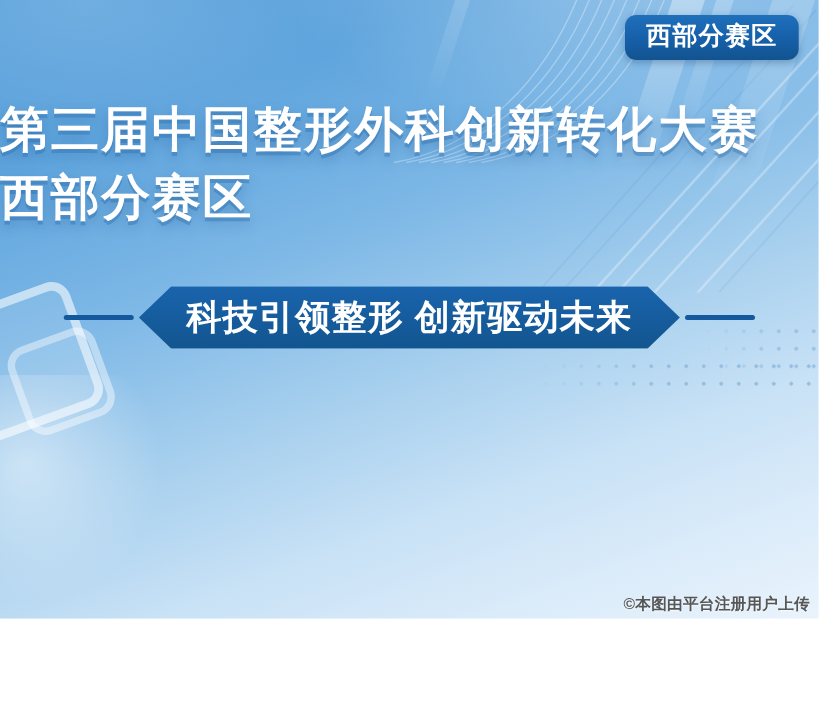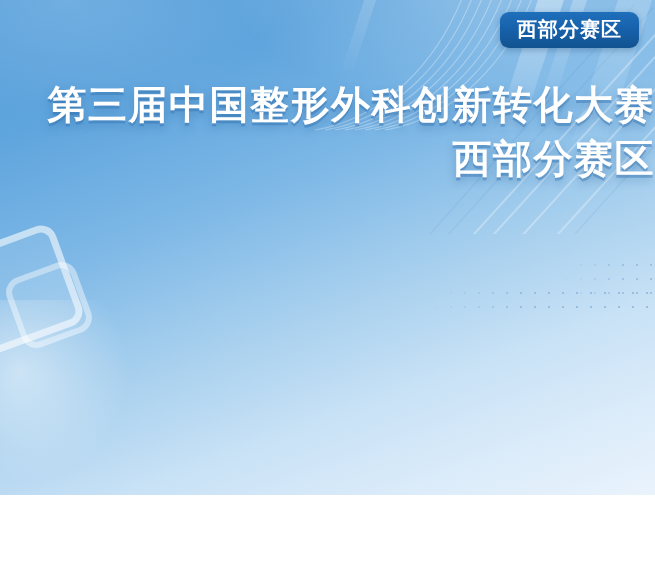--- a/index.html
+++ b/index.html
@@ -96,21 +96,21 @@
     font-weight: 700;
     letter-spacing: 1px;
     line-height: 1;
   }
 
   
   .title-wrap {
     position: absolute;
     left: 0; right: 0;
     top: 78px;
-    text-align: right;
+    text-align: left;
     font-family: Liberation Serif, serif;
   }
   .title-line {
     color: #ffffff;
     font-size: 39px;
     font-weight: 800;
     letter-spacing: 1.5px;
     line-height: 1.38;
     text-shadow:
       0 3px 0 rgba(46,110,172,0.40),
@@ -243,16 +243,24 @@
   <div class="bg-layer dots right-ribbon"></div>
   <div class="bg-layer dots bottom-left"></div>
 
   <div class="badge">西部分赛区</div>
 
   <div class="title-wrap">
     <div class="title-line l1">第三届中国整形外科创新转化大赛</div>
     <div class="title-line l2">西部分赛区</div>
   </div>
 
-
-
+  <div class="ribbon-row">
+    <div class="dash left"></div>
+    <div class="ribbon">
+      <span class="ribbon-text">科技引领整形  创新驱动未来</span>
+    </div>
+    <div class="dash right"></div>
+  </div>
+
+
+  <div class="watermark">©本图由平台注册用户上传</div>
 
 </div>
 
 </body></html>

